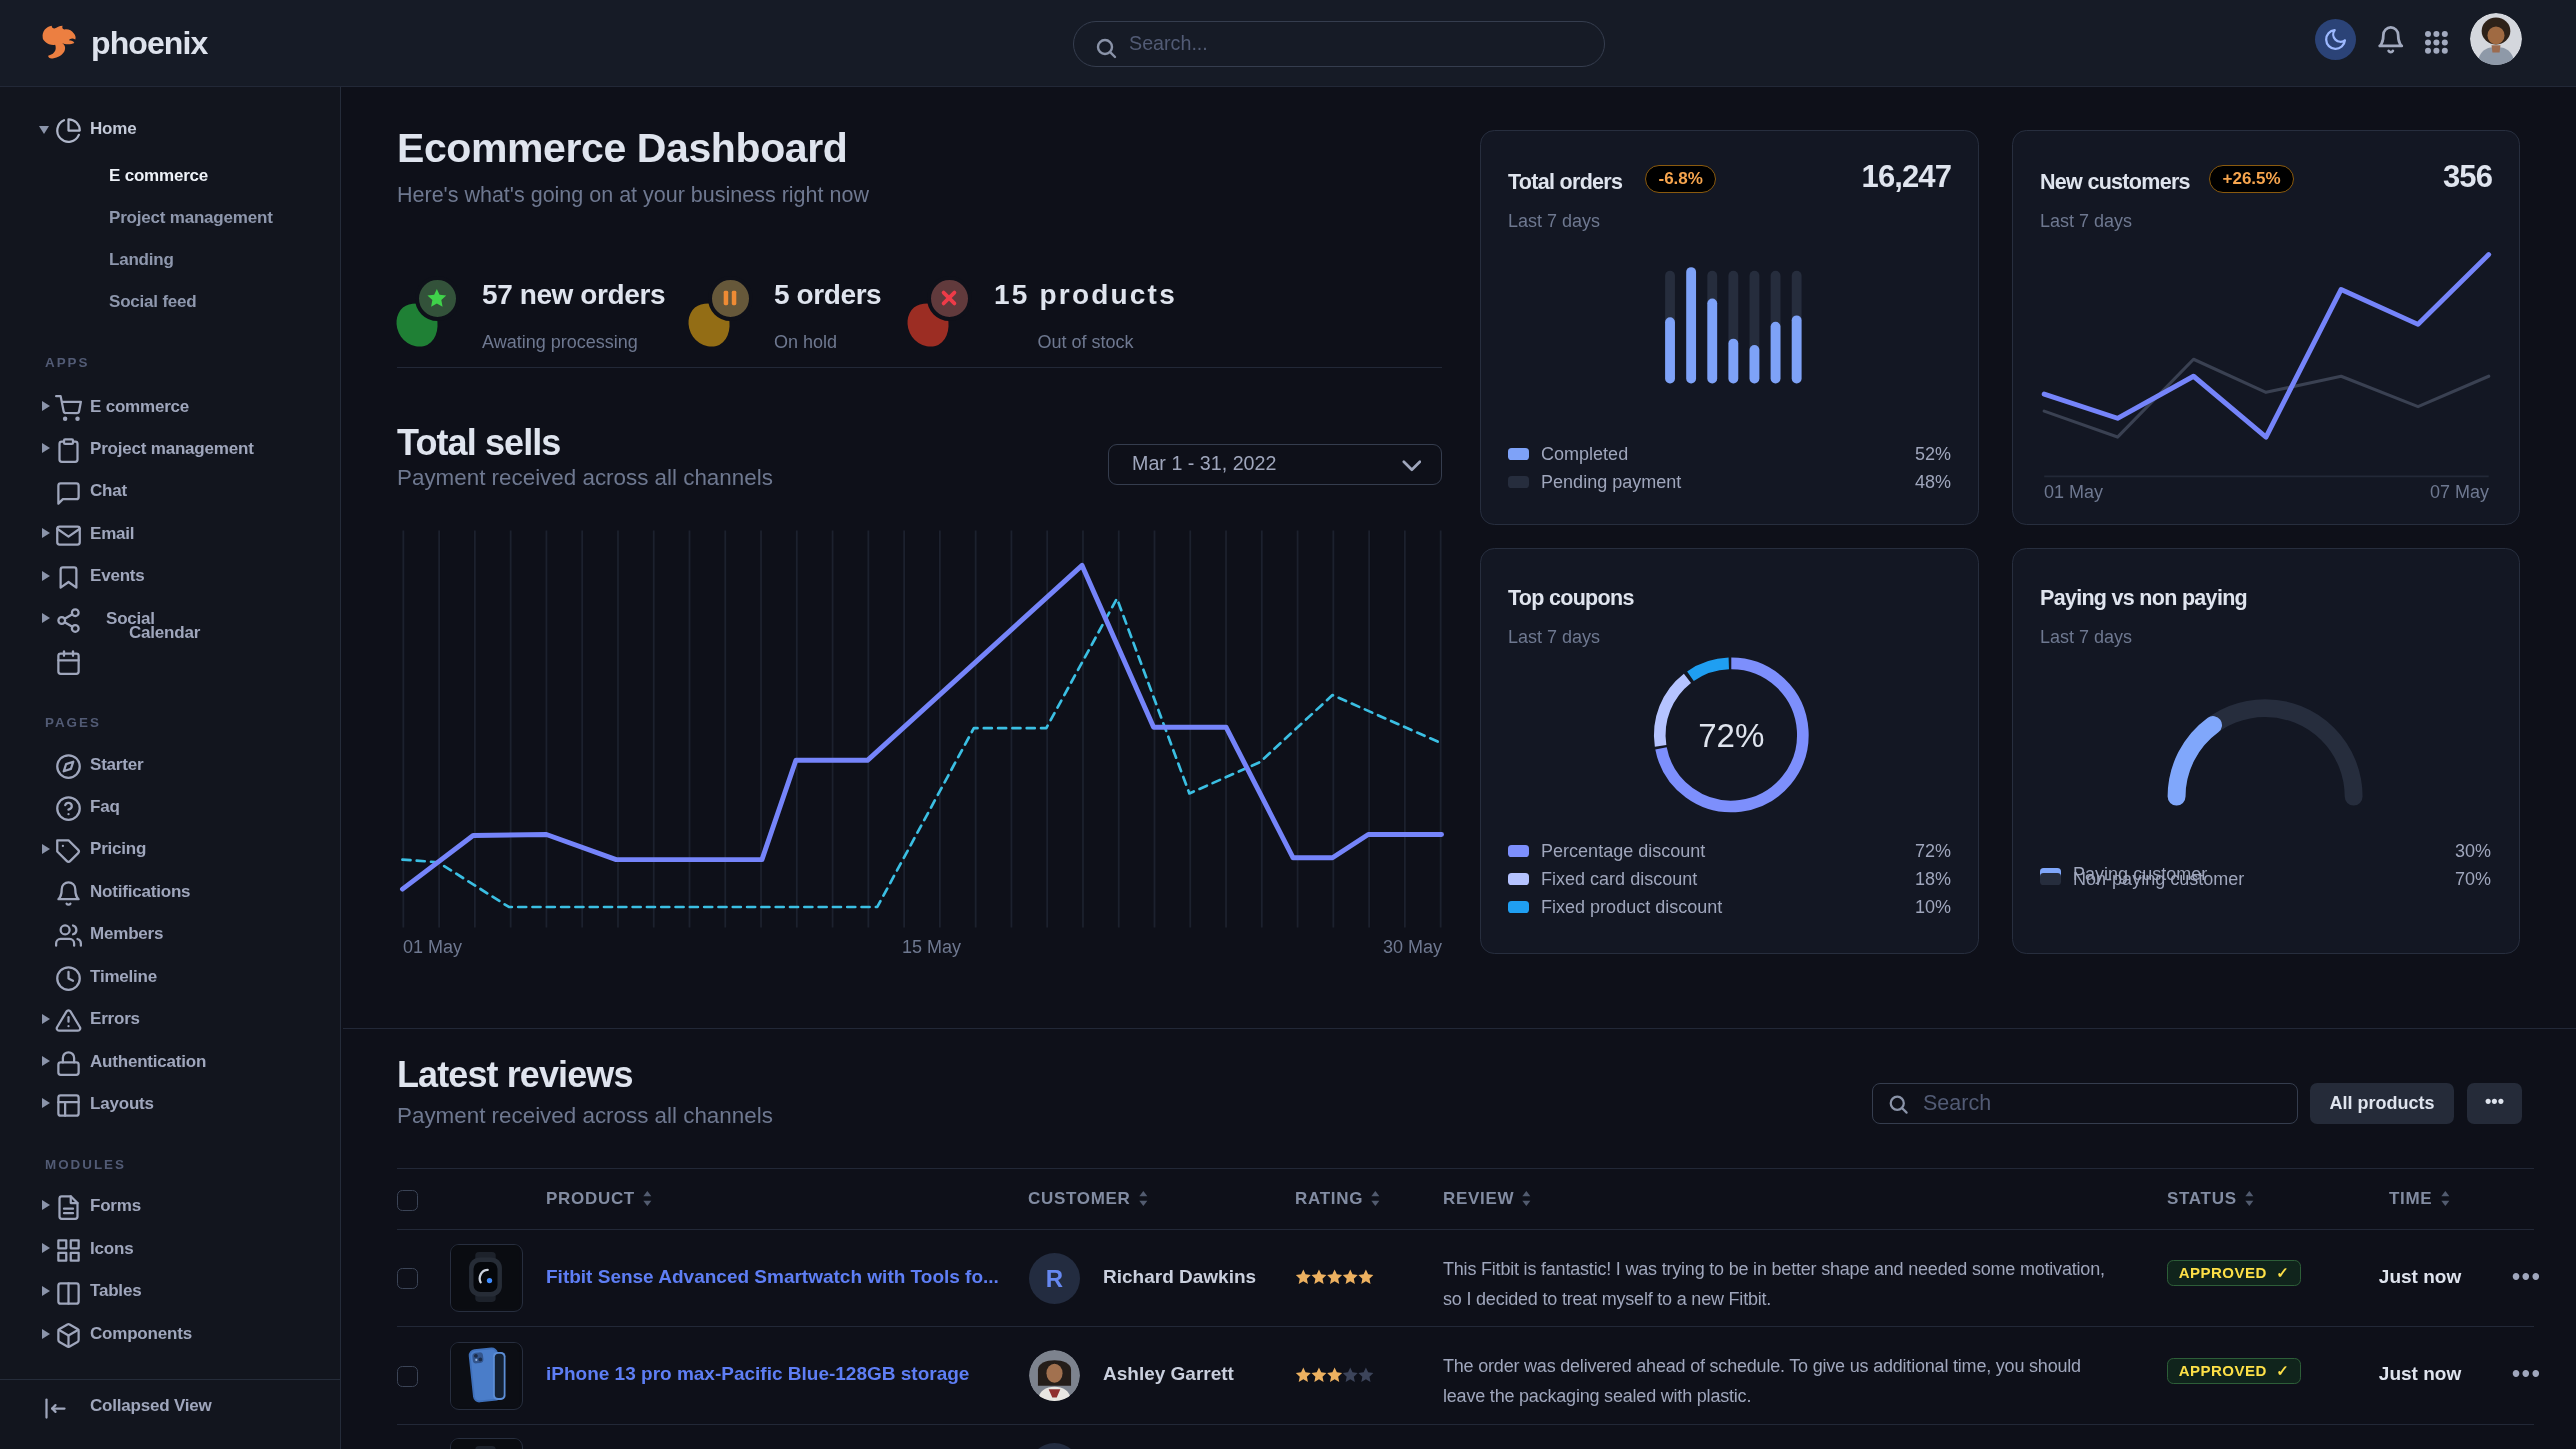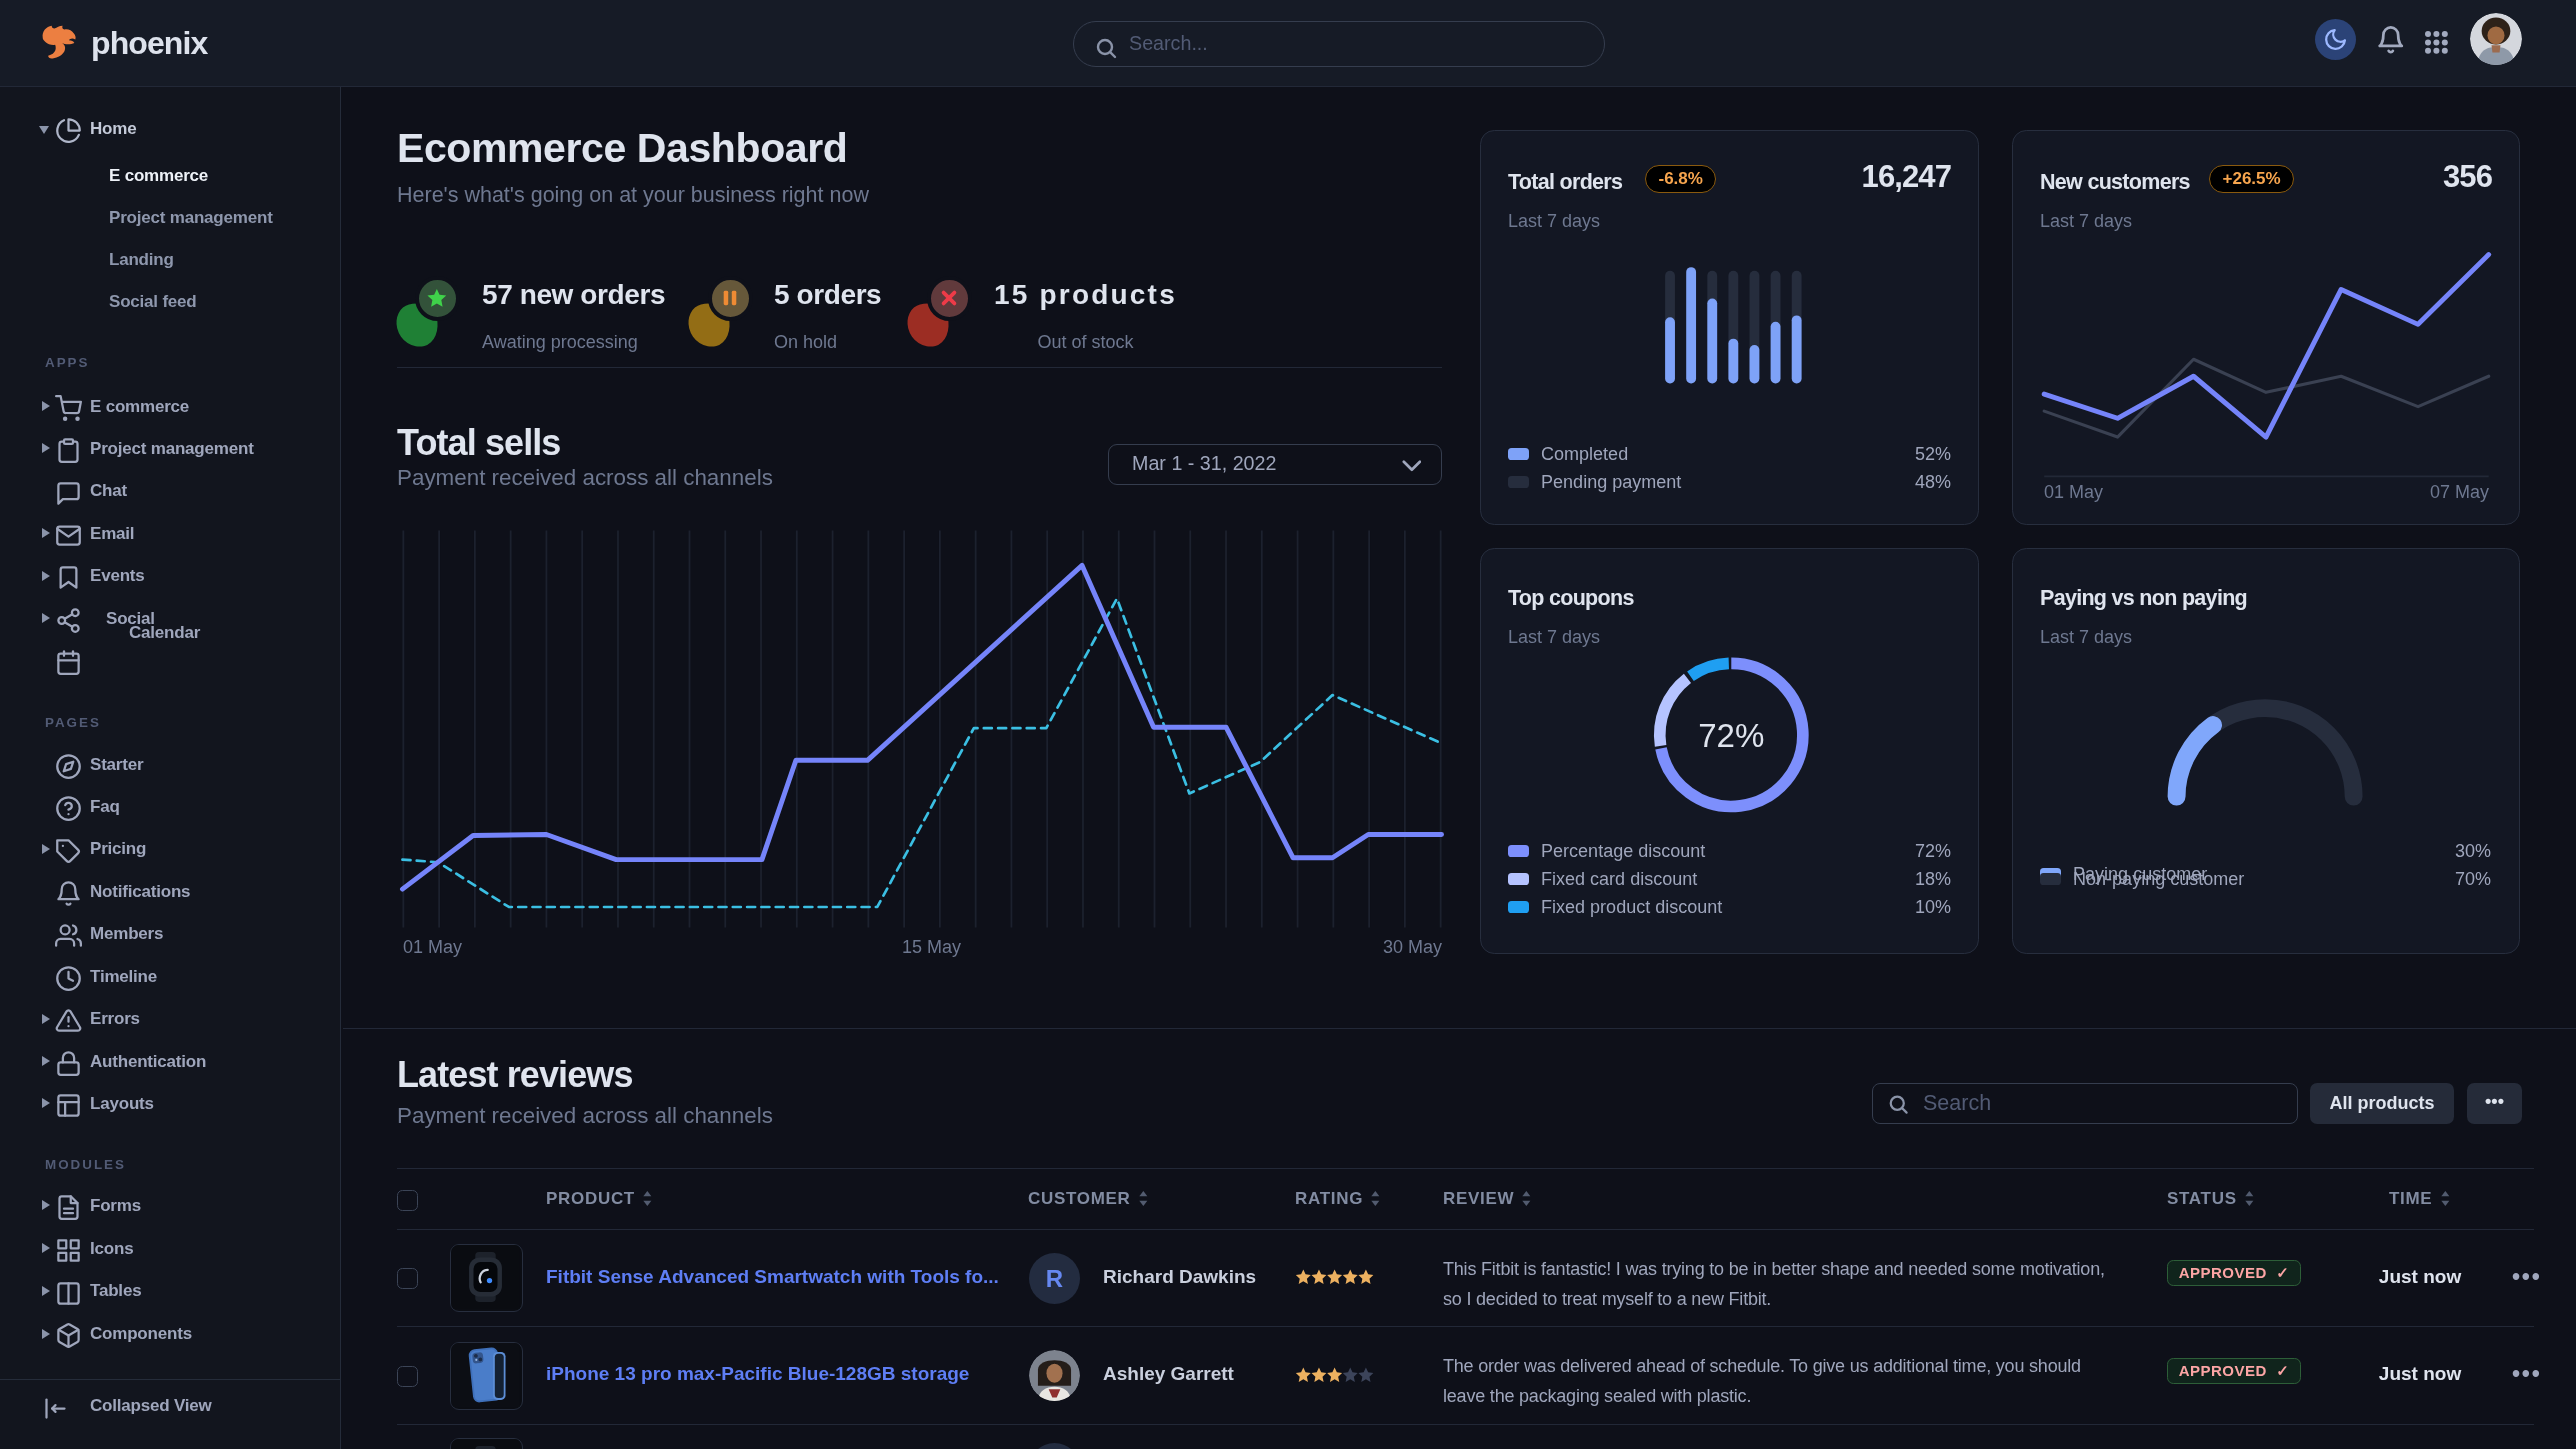--- a/index.html
+++ b/index.html
@@ -24,21 +24,21 @@
 .badge { display:inline-block; font-size:17px; font-weight:700; color:#f7a54e; background:#000000; border:1.8px solid #8a5a0e; border-radius:14.3px; padding:2.7px 12.5px 3.6px; }
 .lgd { font-size:18px; color:#9fa6bc; }
 .sw { display:inline-block; width:20.6px; height:11.6px; border-radius:3.6px; margin-right:12.5px; }
 .h3 { font-size:36px; font-weight:700; color:#dfe4ee; letter-spacing:-0.9px; }
 .thead { font-size:17px; font-weight:bold; color:#828ca2; letter-spacing:0.7px; }
 .cb { width:20.6px; height:20.6px; border:1.8px solid #3b4456; border-radius:5.4px; background:transparent; }
 .thumb { width:73px; height:68px; border:1.8px solid #272e3e; border-radius:9px; background:#0b0d13; overflow:hidden; }
 .plink { font-size:19px; font-weight:bold; color:#5e7ef5; }
 .name { font-size:19px; font-weight:bold; color:#c9cfdd; }
 .rev { font-size:18px; color:#9fa6bc; line-height:29.5px; letter-spacing:-0.2px; }
-.apprv { display:inline-block; font-size:15px; font-weight:bold; color:#fca5a5; border:1.8px solid #2d5e38; background:#10241c; border-radius:6.3px; padding:2.7px 10.7px 3.6px; letter-spacing:0.5px; }
+.apprv { display:inline-block; font-size:15px; font-weight:bold; color:#fde047; border:1.8px solid #2d5e38; background:#10241c; border-radius:6.3px; padding:2.7px 10.7px 3.6px; letter-spacing:0.5px; }
 .time { font-size:19px; font-weight:bold; color:#dfe4ee; }
 .dots { color:#9fa6bc; font-size:23px; font-weight:bold; letter-spacing:1.8px; }
 .btn { background:#252b39; color:#dfe4ee; border-radius:7.2px; font-size:18px; font-weight:bold; text-align:center; }
 </style></head>
 <body>
 
 <div class="abs topbar"></div>
 <div class="abs" style="left:40px;top:24px;"><svg width="38" height="38" viewBox="0 0 42 42" style="">
       <path d="M3 15 C2 8 7 3 13 2 C13 4 14 5 16 5 C19 4 21 2 25 2 C24 4 25 6 27 6 C31 5 35 7 37 10 C39 12 40 15 39 17 C36 15 33 16 32 18 C35 18 37 19 38 21 C34 23 28 23 24 21 C18 24 10 24 6 20 C4 18 3 17 3 15 Z" fill="#ec7f41"></path>
 <path d="M23 20 C27 22 29 26 27 30 C25 34 20 37 14 38 C11 38.5 9 37 9 35 C13 34 16 32 17 29 C18 26 17 23 16 21 C18 19.5 21 19 23 20 Z" fill="#ec7f41"></path>

